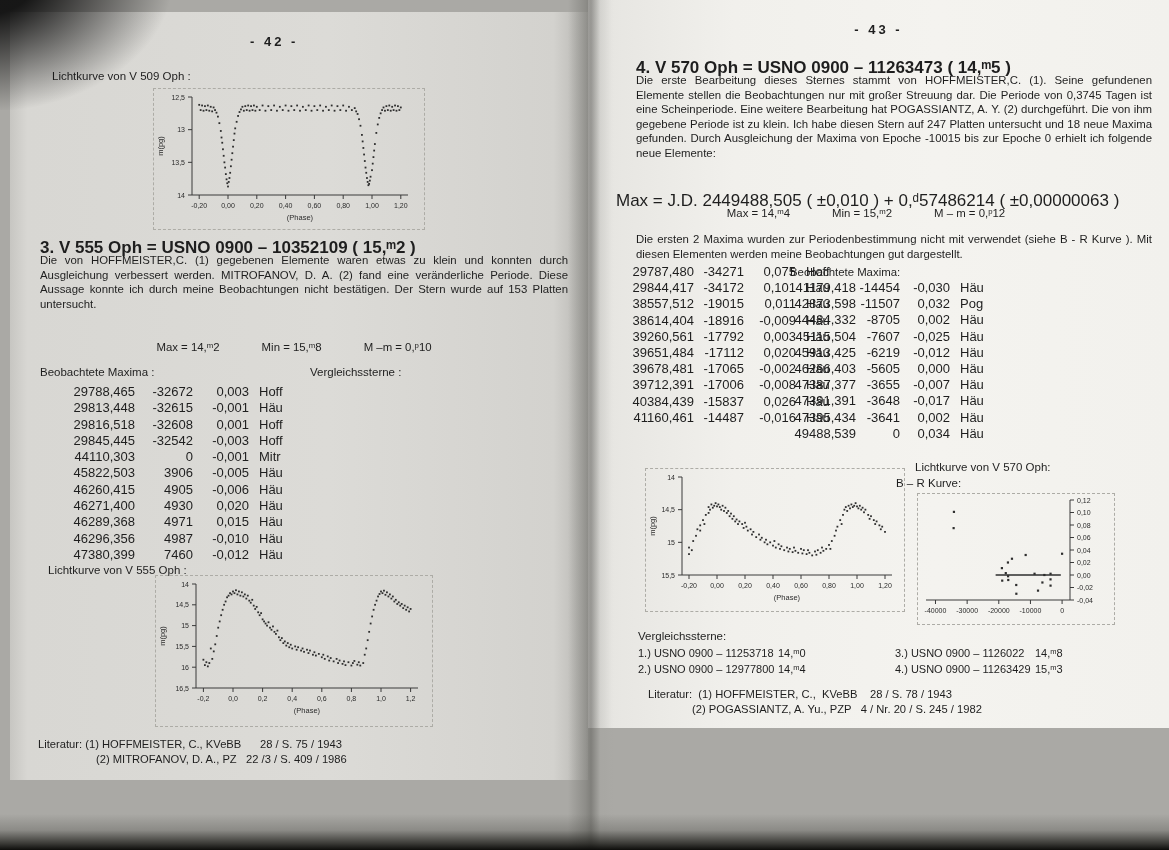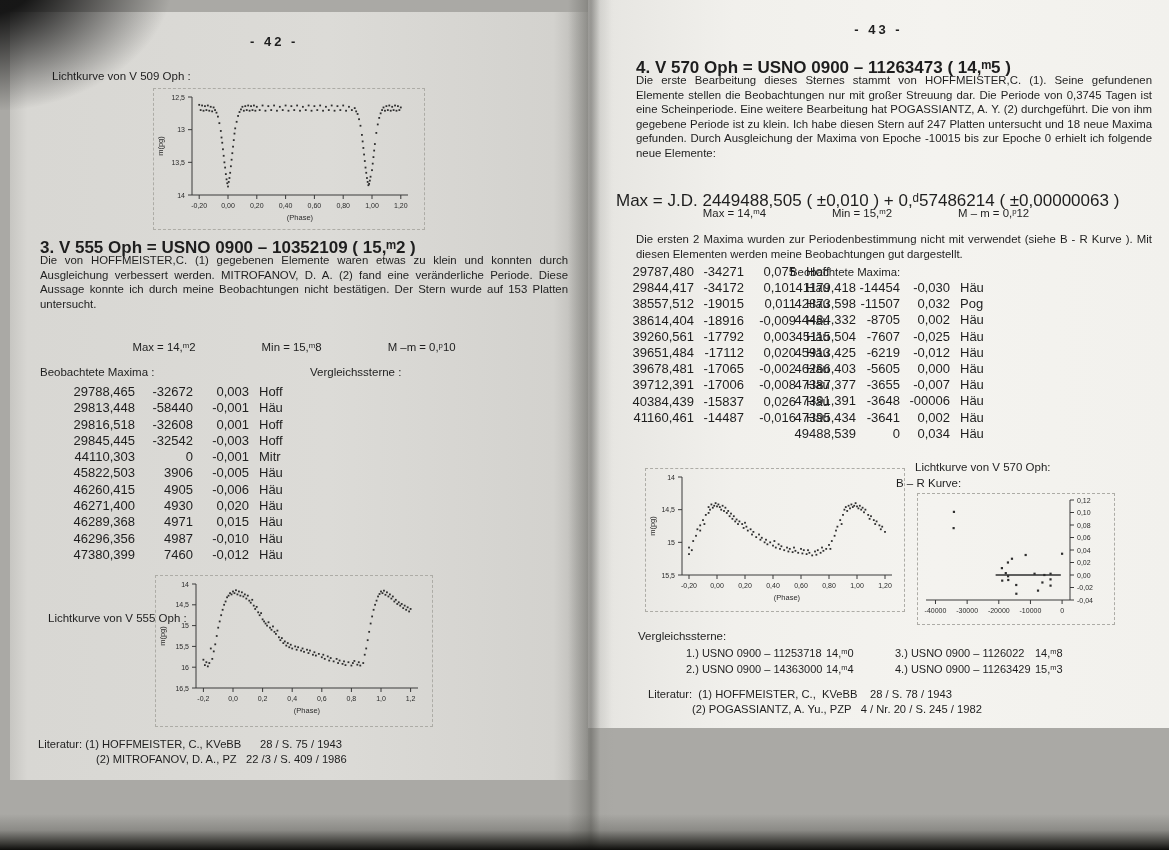--- a/index.html
+++ b/index.html
@@ -16,21 +16,21 @@
     background:linear-gradient(90deg, rgba(90,90,85,0) 0%, rgba(95,95,90,0.38) 38%, rgba(70,70,65,0.42) 50%, rgba(150,150,145,0.12) 70%, rgba(240,238,234,0) 100%);}
   .bottom-shade{position:absolute;left:0;bottom:0;width:1169px;height:36px;pointer-events:none;
     background:linear-gradient(180deg, rgba(40,40,36,0) 0%, rgba(60,60,55,0.28) 45%, rgba(30,30,26,0.8) 82%, rgba(8,8,6,0.97) 100%);}
   .abs{position:absolute;}
   .pre{white-space:pre;}
   .pagenum{font-size:13px;letter-spacing:3px;font-weight:bold;}
   .caption{font-size:11.5px;}
   .heading{font-size:17px;font-weight:bold;}
   .body-text{font-size:11.4px;line-height:14.5px;text-align:justify;}
   .formula{font-size:17px;text-align:center;}
-  .formula-row{display:flex;justify-content:center;gap:66px;font-size:11.4px;}
+  .formula-row{display:flex;justify-content:center;gap:42px;font-size:11.4px;}
   .subhead{font-size:11.5px;}
   .trow{display:grid;font-size:13px;}
   .t42 .trow{grid-template-columns:80px 58px 56px 44px;line-height:16.3px;}
   .t43 .trow{grid-template-columns:78px 50px 52px 40px;line-height:16.2px;}
   .t43b .trow{grid-template-columns:66px 44px 50px 36px;line-height:16.2px;}
   .c.r{text-align:right;}
   .c.obs{padding-left:10px;}
   .tbl-head{font-size:11.4px;line-height:16.2px;}
   .cmp-item{display:flex;font-size:11px;line-height:15.4px;}
   .cmp-item .nm{width:152px;}
@@ -228,21 +228,21 @@
 
         <div class="trow">
           <span class="c r">29788,465</span>
           <span class="c r">-32672</span>
           <span class="c r">0,003</span>
           <span class="c obs">Hoff</span>
         </div>
 
         <div class="trow">
           <span class="c r">29813,448</span>
-          <span class="c r">-58440</span>
+          <span class="c r">-32615</span>
           <span class="c r">-0,001</span>
           <span class="c obs">Häu</span>
         </div>
 
         <div class="trow">
           <span class="c r">29816,518</span>
           <span class="c r">-32608</span>
           <span class="c r">0,001</span>
           <span class="c obs">Hoff</span>
         </div>
@@ -298,21 +298,21 @@
 
         <div class="trow">
           <span class="c r">47380,399</span>
           <span class="c r">7460</span>
           <span class="c r">-0,012</span>
           <span class="c obs">Häu</span>
         </div>
       </div>
 
 
-    <div class="abs caption" style="left:38px;top:552px;margin-top:48px;">Lichtkurve von V 555 Oph :</div>
+    <div class="abs caption" style="left:38px;top:552px;">Lichtkurve von V 555 Oph :</div>
 
     <div class="abs chart-frame" style="left:145px;top:563px;width:276px;height:150px;">
         <svg width="276" height="150">
           <line x1="40" y1="8" x2="40" y2="112" stroke="#3a3a3a" stroke-width="1"></line>
           <line x1="40" y1="112" x2="262" y2="112" stroke="#3a3a3a" stroke-width="1"></line>
           <line x1="40" y1="8" x2="36" y2="8" stroke="#3a3a3a" stroke-width="1"></line>
           <text x="33" y="10.5" font-size="7" text-anchor="end">14</text>
           <line x1="40" y1="28.8" x2="36" y2="28.8" stroke="#3a3a3a" stroke-width="1"></line>
           <text x="33" y="31.3" font-size="7" text-anchor="end">14,5</text>
           <line x1="40" y1="49.6" x2="36" y2="49.6" stroke="#3a3a3a" stroke-width="1"></line>
@@ -614,21 +614,21 @@
         <div class="trow">
           <span class="c r">47387,377</span>
           <span class="c r">-3655</span>
           <span class="c r">-0,007</span>
           <span class="c obs">Häu</span>
         </div>
 
         <div class="trow">
           <span class="c r">47391,391</span>
           <span class="c r">-3648</span>
-          <span class="c r">-00006</span>
+          <span class="c r">-0,017</span>
           <span class="c obs">Häu</span>
         </div>
 
         <div class="trow">
           <span class="c r">47395,434</span>
           <span class="c r">-3641</span>
           <span class="c r">0,002</span>
           <span class="c obs">Häu</span>
         </div>
 
@@ -841,29 +841,29 @@
           <rect x="125.249010989011" y="79.9" width="2.2" height="2.2" fill="#2e2e2e"></rect>
           <rect x="131.42043956043958" y="84.275" width="2.2" height="2.2" fill="#2e2e2e"></rect>
           <rect x="131.44259340659343" y="90.525" width="2.2" height="2.2" fill="#2e2e2e"></rect>
           <rect x="131.46474725274726" y="78.65" width="2.2" height="2.2" fill="#2e2e2e"></rect>
           <rect x="142.9879120879121" y="58.65" width="2.2" height="2.2" fill="#2e2e2e"></rect>
         </svg>
       </div>
 
     <div class="abs subhead" style="left:50px;top:630px;">Vergleichssterne:</div>
 
-    <div class="abs cmp43" style="left:50px;top:645px;margin-left:48px;">
+    <div class="abs cmp43" style="left:50px;top:645px;">
 
         <div class="cmp-item">
           <span class="nm">1.) USNO 0900 – 11253718</span>
           <span>14,ᵐ0</span>
         </div>
 
         <div class="cmp-item">
-          <span class="nm">2.) USNO 0900 – 14363000</span>
+          <span class="nm">2.) USNO 0900 – 12977800</span>
           <span>14,ᵐ4</span>
         </div>
       </div>
     <div class="abs cmp43" style="left:307px;top:645px;">
 
         <div class="cmp-item">
           <span class="nm">3.) USNO 0900 – 1126022</span>
           <span>14,ᵐ8</span>
         </div>
 

